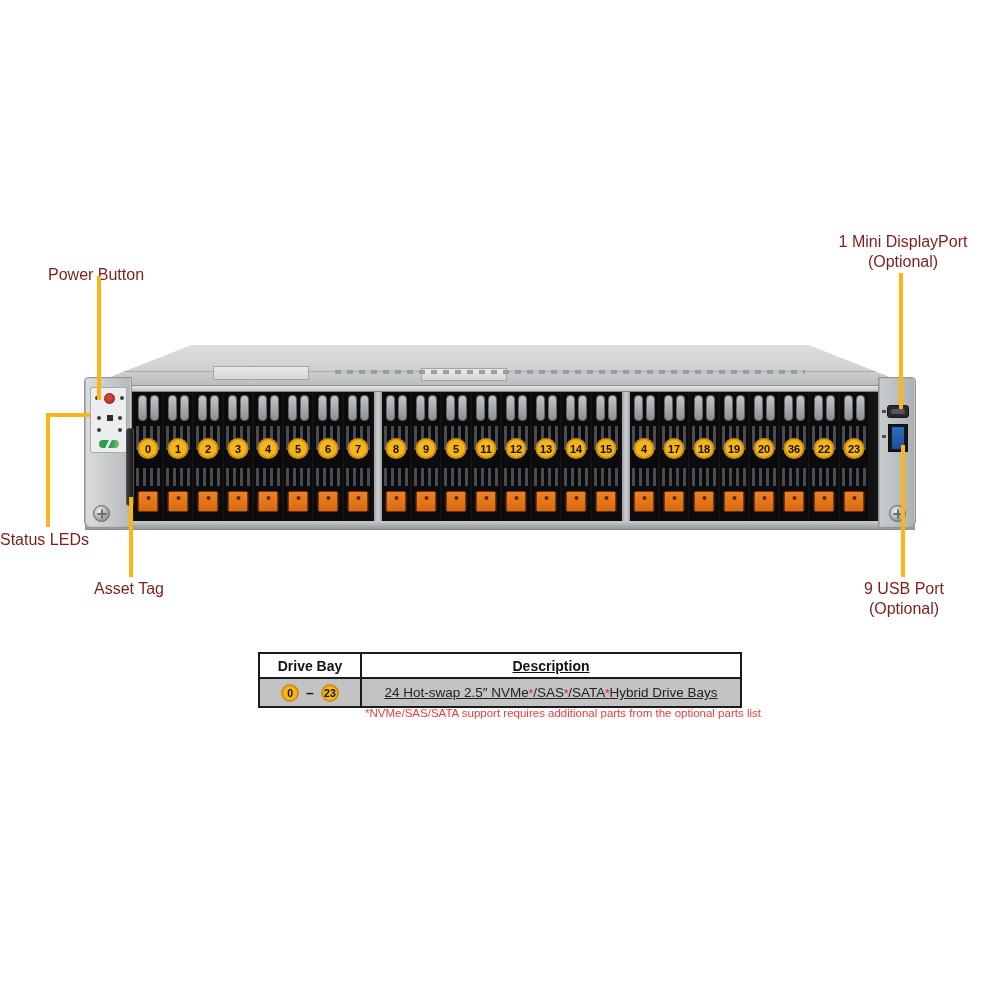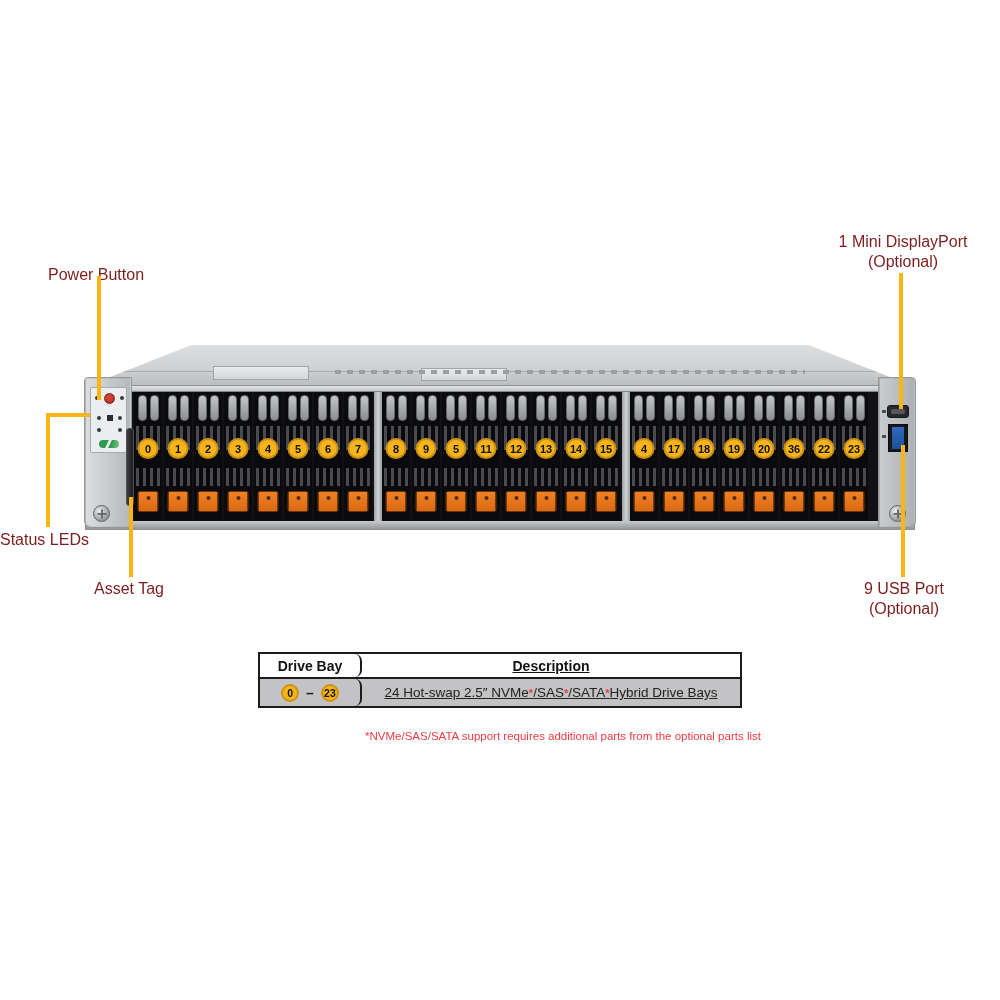--- a/index.html
+++ b/index.html
@@ -114,31 +114,31 @@
 
   .asset-strip { position:absolute; left:41px; top:83px; width:8px; height:78px;
     background:linear-gradient(90deg,#3c3c40,#1d1d20); border-radius:3px; border:1px solid #515154; z-index:6; }
 
   
   .spec-table { position:absolute; left:258px; top:652px; width:484px; border:2px solid #1b1b1b; background:#fff; z-index:10; }
   .t-row { display:flex; }
   .t-row.head { height:25px; background:#fff; border-bottom:2px solid #1b1b1b; }
   .t-row.data { height:27px; background:#c3c3c5; }
   .t-cell { display:flex; align-items:center; justify-content:center; }
-  .t-cell.c1 { width:102px; border-right:2px solid #1b1b1b; flex:0 0 auto;border-radius:7px; }
+  .t-cell.c1 { width:102px; border-right:2px solid #1b1b1b; flex:0 0 auto; }
   .t-cell.c2 { flex:1;text-decoration:underline; }
   .t-row.head .t-cell { font-weight:bold; font-size:14px; color:#111; }
   .t-row.data .t-cell.c2 { font-size:13.5px; color:#222;text-align:right; }
   .bay-badge { display:inline-block; width:18px; height:18px; border-radius:50%;
     background:var(--bay-yellow); border:2px solid var(--bay-yellow-border);
     color:#161616; font-size:10.5px; font-weight:bold; line-height:15px; text-align:center; }
   .range-dash { margin:0 7px; font-weight:bold; color:#1b1b1b; font-size:14px; }
   .red-star { color:var(--note-red); font-size:11px; vertical-align:3px; font-weight:bold; }
   .footnote { position:absolute; left:333px; top:707px; width:460px; text-align:center;
-    font-size:11.5px; color:var(--note-red); z-index:10;margin-top:23px; }
+    font-size:11.5px; color:var(--note-red); z-index:10; }
 </style>
 </head>
 <body>
 
 <div class="page">
 
 
   <div class="callout" style="left:48px; top:265px;">Power Button</div>
   <div class="callout center" style="left:833px; top:232px; width:140px;">
     <div>1 Mini DisplayPort</div>

